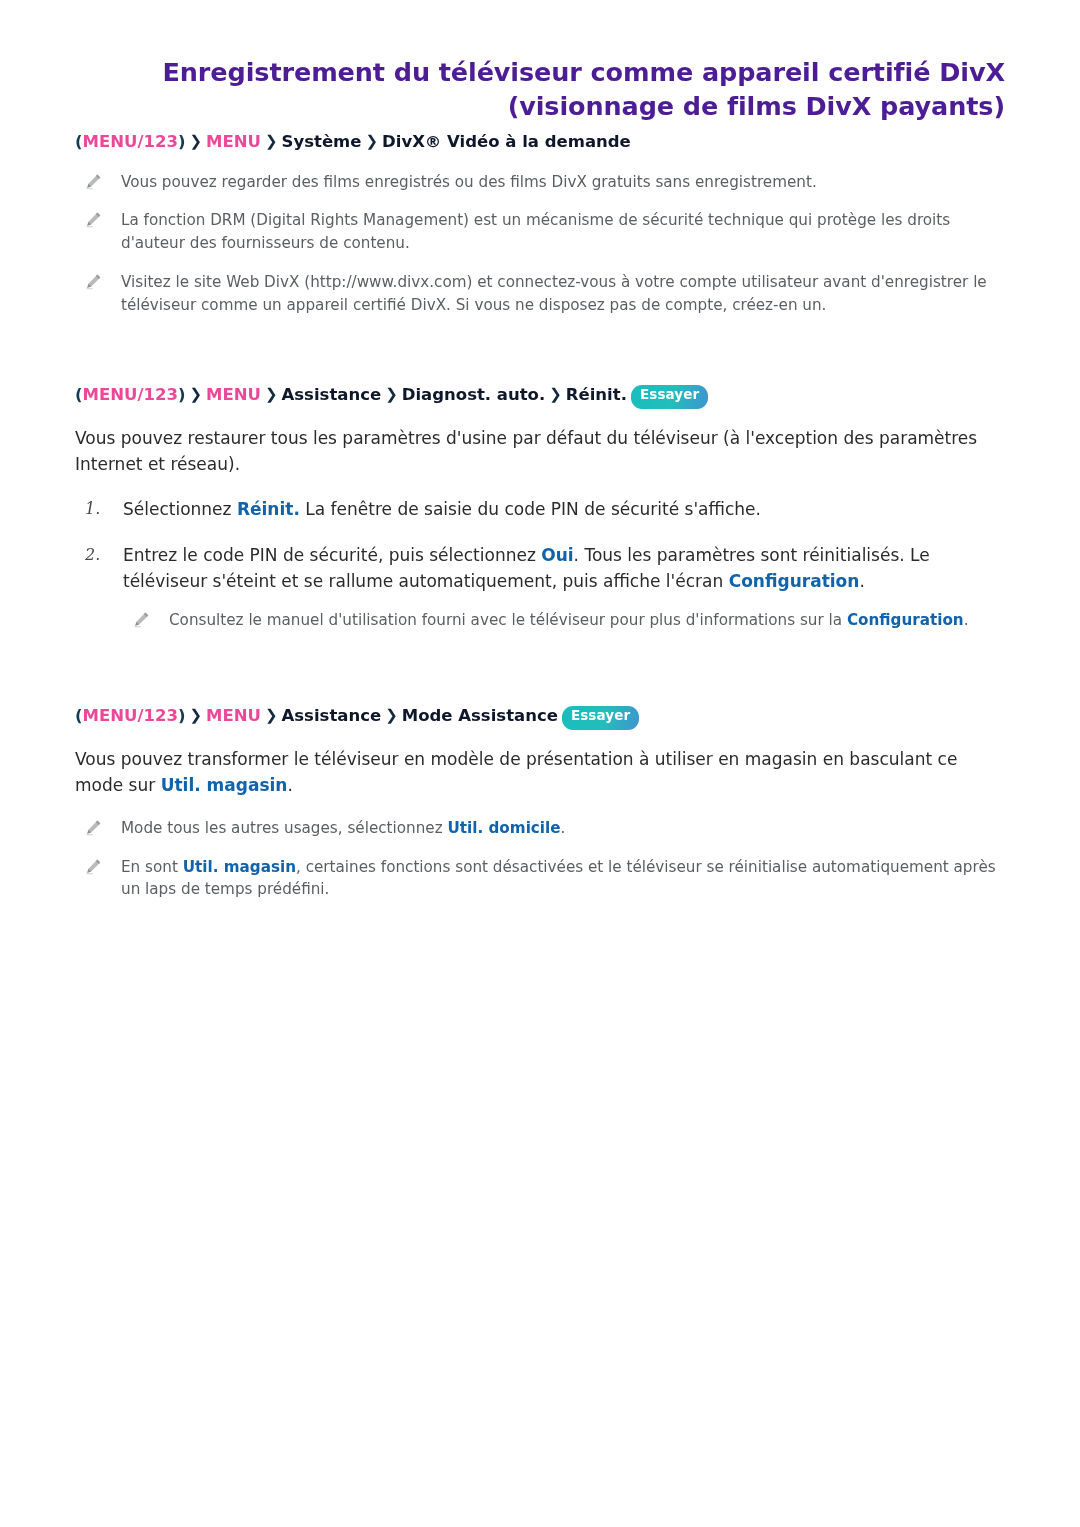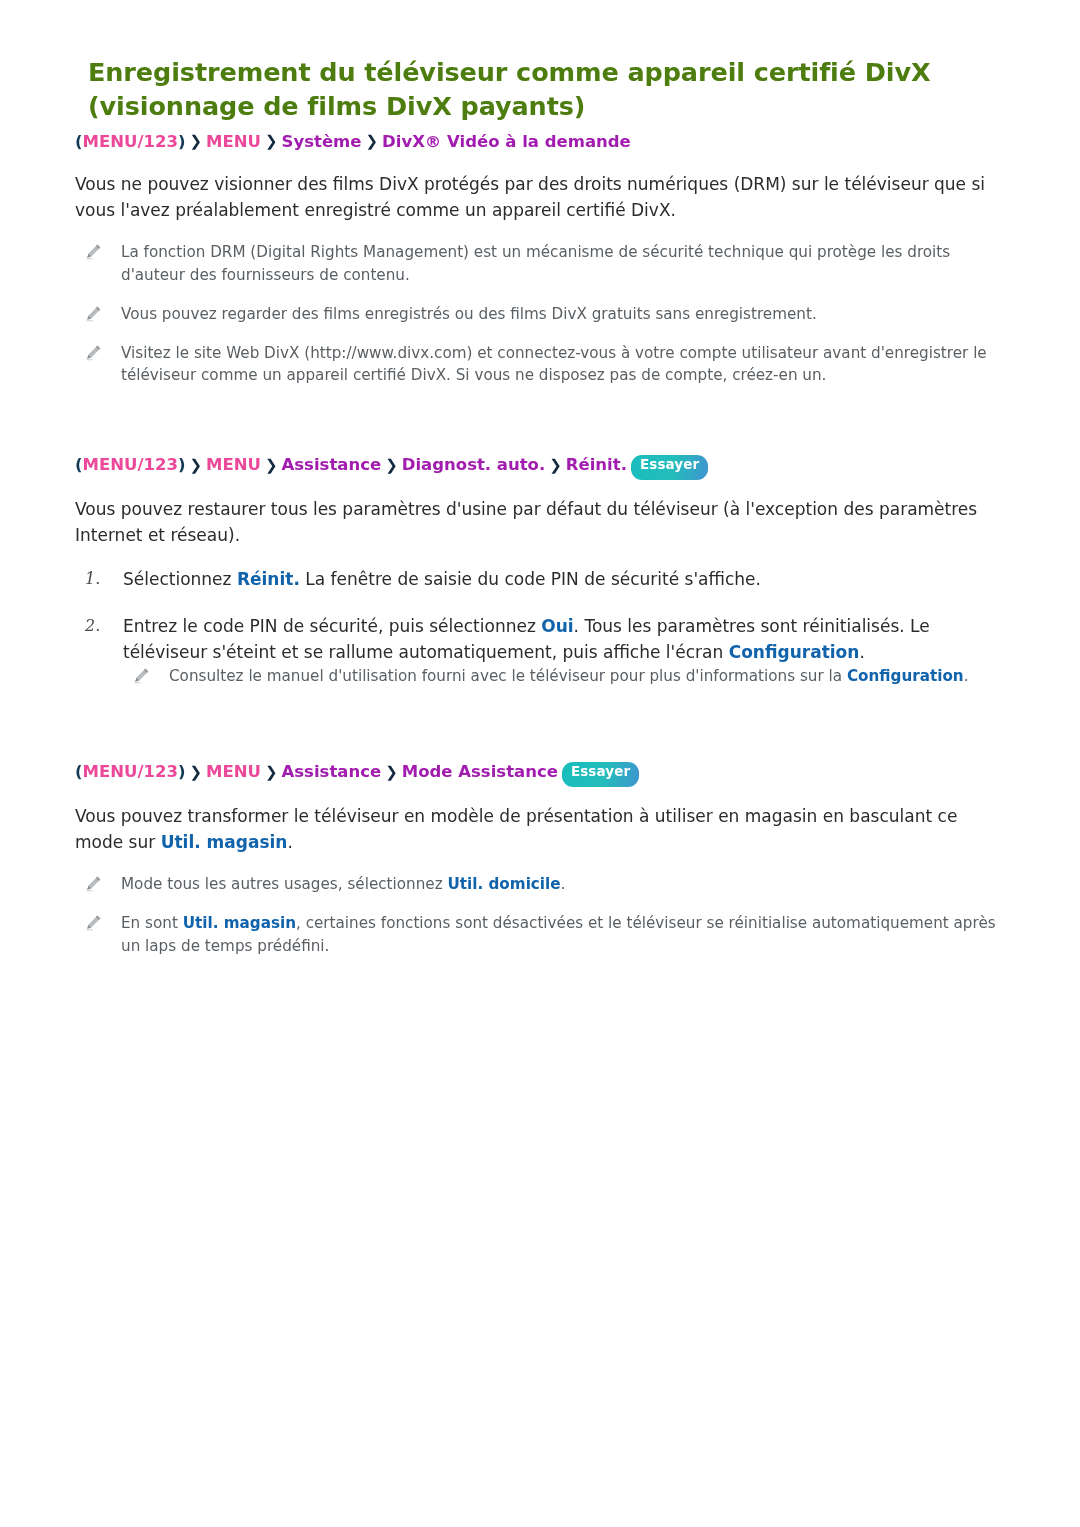--- a/index.html
+++ b/index.html
@@ -22,39 +22,40 @@
     box-sizing: border-box;
   }
 
   
   .section { margin: 0 0 0 0; }
 
   h1.section-title {
     font-size: 25.5px;
     line-height: 1.33;
     font-weight: bold;
-    color: #4d7c0f;
+    color: #4c1d95;
     margin: 0 0 6px 13px;
     letter-spacing: -0.1px;
+    text-align: right;
   }
   .section.sec2 h1.section-title,
   .section.sec3 h1.section-title { margin-bottom: 5px; }
 
   
   .breadcrumb {
     font-size: 16.5px;
     font-weight: bold;
     line-height: 1.5;
     color: #12304f;
     margin: 0 0 16px 0;
     display: block;
   }
   .bc-paren { color: #143a56; font-weight: bold; }
   .bc-teal  { color: #ec4899; font-weight: bold; }
-  .bc-blue  { color: #a21caf; font-weight: bold; }
+  .bc-blue  { color: #0f172a; font-weight: bold; }
   .bc-sep {
     color: #13293f;
     font-weight: bold;
     font-size: 15px;
     padding: 0 4px;
     position: relative;
     top: -0.5px;
   }
   .pill {
     display: inline-block;
@@ -125,61 +126,60 @@
   .step-num {
     position: absolute;
     left: 10px;
     top: 1px;
     font-size: 16px;
     font-style: italic;
     font-weight: normal;
     color: #4a4a4a;
     font-family: "DejaVu Serif", "Liberation Serif", serif;
   }
-  ol.steps ul.notes { margin-bottom: 0; }
+  ol.steps ul.notes { margin-top: 14px; margin-bottom: 0; }
   ol.steps ul.notes > li { padding-left: 46px; }
   .gap-sec-lg { height: 52px; }
 </style>
 </head>
 <body>
 
 <div class="page">
 
   <section class="section sec1">
 
     <h1 class="section-title">Enregistrement du téléviseur comme appareil certifié DivX (visionnage de films DivX payants)</h1>
 
     <div class="breadcrumb">
       <span class="bc-paren">(</span><span class="bc-teal">MENU/123</span><span class="bc-paren">)</span><span class="bc-sep">❯</span><span class="bc-teal">MENU</span><span class="bc-sep">❯</span><span class="bc-blue">Système</span><span class="bc-sep">❯</span><span class="bc-blue">DivX® Vidéo à la demande</span>
     </div>
 
-    <p class="body">Vous ne pouvez visionner des films DivX protégés par des droits numériques (DRM) sur le téléviseur que si vous l'avez préalablement enregistré comme un appareil certifié DivX.</p>
 
     <ul class="notes">
       <li>
         <span class="pencil-icon">
           <svg viewBox="0 0 20 20" width="19" height="19" aria-hidden="true">
             <path d="M14.1 2.6 L17.2 5.7 L7.6 15.3 L3.4 16.6 L4.7 12.4 Z" fill="#b9bcbf"></path>
             <path d="M14.1 2.6 L17.2 5.7 L15.5 7.4 L12.4 4.3 Z" fill="#9a9ea1"></path>
             <path d="M4.7 12.4 L3.4 16.6 L7.6 15.3 Z" fill="#8e9295"></path>
             <path d="M2.6 17.6 L9.2 17.6" stroke="#cfd2d4" stroke-width="1.1" fill="none"></path>
           </svg>
         </span>
+        <span>Vous pouvez regarder des films enregistrés ou des films DivX gratuits sans enregistrement.</span>
+      </li>
+      <li>
+        <span class="pencil-icon">
+          <svg viewBox="0 0 20 20" width="19" height="19" aria-hidden="true">
+            <path d="M14.1 2.6 L17.2 5.7 L7.6 15.3 L3.4 16.6 L4.7 12.4 Z" fill="#b9bcbf"></path>
+            <path d="M14.1 2.6 L17.2 5.7 L15.5 7.4 L12.4 4.3 Z" fill="#9a9ea1"></path>
+            <path d="M4.7 12.4 L3.4 16.6 L7.6 15.3 Z" fill="#8e9295"></path>
+            <path d="M2.6 17.6 L9.2 17.6" stroke="#cfd2d4" stroke-width="1.1" fill="none"></path>
+          </svg>
+        </span>
         <span>La fonction DRM (Digital Rights Management) est un mécanisme de sécurité technique qui protège les droits d'auteur des fournisseurs de contenu.</span>
-      </li>
-      <li>
-        <span class="pencil-icon">
-          <svg viewBox="0 0 20 20" width="19" height="19" aria-hidden="true">
-            <path d="M14.1 2.6 L17.2 5.7 L7.6 15.3 L3.4 16.6 L4.7 12.4 Z" fill="#b9bcbf"></path>
-            <path d="M14.1 2.6 L17.2 5.7 L15.5 7.4 L12.4 4.3 Z" fill="#9a9ea1"></path>
-            <path d="M4.7 12.4 L3.4 16.6 L7.6 15.3 Z" fill="#8e9295"></path>
-            <path d="M2.6 17.6 L9.2 17.6" stroke="#cfd2d4" stroke-width="1.1" fill="none"></path>
-          </svg>
-        </span>
-        <span>Vous pouvez regarder des films enregistrés ou des films DivX gratuits sans enregistrement.</span>
       </li>
       <li>
         <span class="pencil-icon">
           <svg viewBox="0 0 20 20" width="19" height="19" aria-hidden="true">
             <path d="M14.1 2.6 L17.2 5.7 L7.6 15.3 L3.4 16.6 L4.7 12.4 Z" fill="#b9bcbf"></path>
             <path d="M14.1 2.6 L17.2 5.7 L15.5 7.4 L12.4 4.3 Z" fill="#9a9ea1"></path>
             <path d="M4.7 12.4 L3.4 16.6 L7.6 15.3 Z" fill="#8e9295"></path>
             <path d="M2.6 17.6 L9.2 17.6" stroke="#cfd2d4" stroke-width="1.1" fill="none"></path>
           </svg>
         </span>

